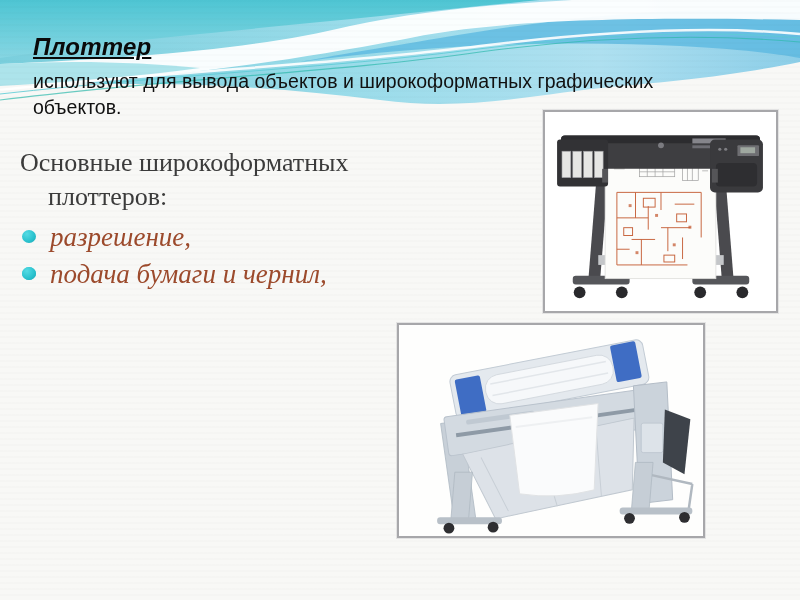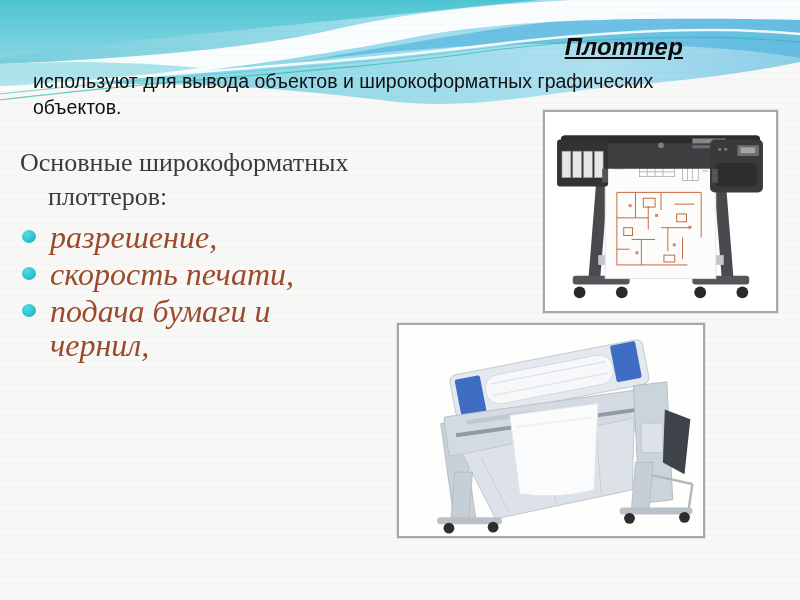--- a/index.html
+++ b/index.html
@@ -10,38 +10,38 @@
   }
   
   .slide::after{
     content:"";position:absolute;inset:0;pointer-events:none;
     background:repeating-linear-gradient(180deg,rgba(0,0,0,0.012) 0 2px,rgba(255,255,255,0) 2px 6px);
   }
   .wave-header{position:absolute;top:0;left:0;width:800px;height:120px;}
   .title-block{position:absolute;left:33px;top:33px;width:650px;z-index:3;}
   .slide-title{
     font-size:24px;font-weight:bold;font-style:italic;text-decoration:underline;
-    color:#0a0a0a;letter-spacing:0.2px;margin:0 0 7px 0;text-align:right;
+    color:#0a0a0a;letter-spacing:0.2px;margin:0 0 7px 0;
   }
   .slide-subtitle{
     font-size:19.5px;color:#111;line-height:1.34;width:632px;margin:0;
   }
   .section-heading{
     position:absolute;left:20px;top:146px;width:392px;z-index:3;
     font-family:"Liberation Serif",serif;font-size:26px;line-height:1.3;
     color:#3b3b3b;padding-left:28px;text-indent:-28px;
   }
   .bullet-list{
     position:absolute;left:20px;top:220px;width:356px;z-index:3;
     list-style:none;margin:0;padding:0;
   }
   .bullet-list li{
     position:relative;padding-left:30px;margin-bottom:3px;
     font-family:"Liberation Serif",serif;font-style:italic;
-    font-size:32px;line-height:34px;color:#9c4a2c;
+    font-size:27px;line-height:34px;color:#9c4a2c;
   }
   .bullet-dot{
     position:absolute;left:2px;top:10px;width:14px;height:13px;border-radius:50%;
     background:radial-gradient(circle at 35% 30%, #55dbe4 0%, #2cc3cf 55%, #17a6b4 100%);
   }
   .photo{
     position:absolute;background:#ffffff;border:2px solid #a7a7aa;
     box-shadow:0 0 0 1px #e3e3e3;z-index:2;
   }
   .photo-top{left:543px;top:110px;width:231px;height:199px;}
@@ -89,21 +89,20 @@
 
   <div class="section-heading">Основные широкоформатных плоттеров:</div>
 
   <ul class="bullet-list">
     <li>
       <span class="bullet-dot"></span>
       <span>разрешение,</span>
     </li>
     <li>
       <span class="bullet-dot"></span>
-      <span>скорость печати,</span>
     </li>
     <li>
       <span class="bullet-dot"></span>
       <span>подача бумаги и чернил,</span>
     </li>
   </ul>
 
   <figure class="photo photo-top" style="margin:0">
     <svg viewBox="0 0 235 203">
       <rect x="0" y="0" width="235" height="203" fill="#ffffff"></rect>

